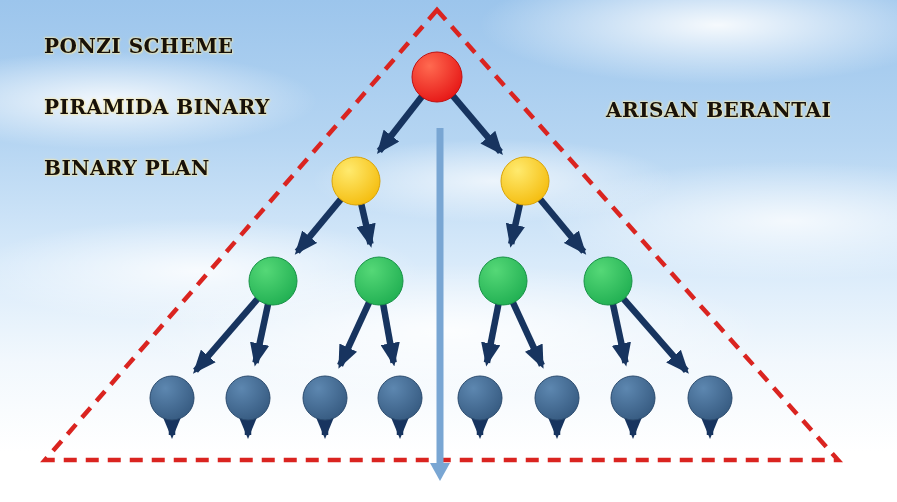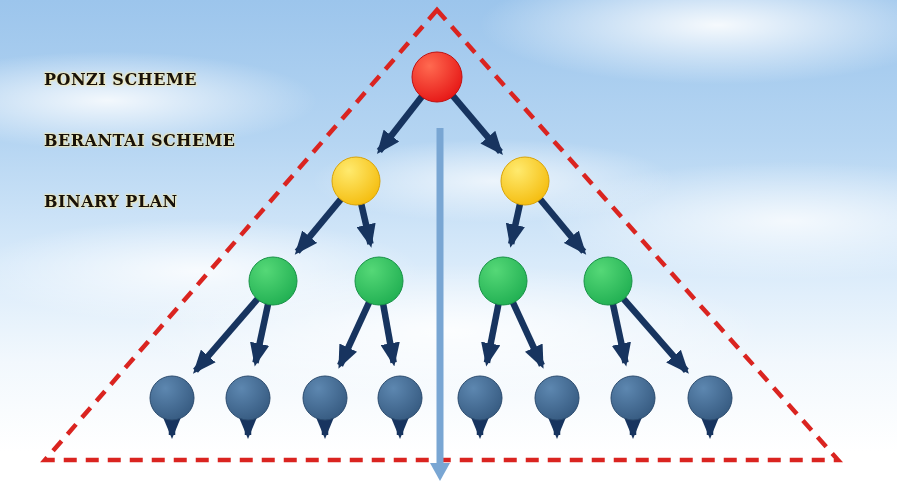--- a/index.html
+++ b/index.html
@@ -13,43 +13,43 @@
       radial-gradient(ellipse 340px 85px at 80% 5%,  rgba(255,255,255,.9),  rgba(255,255,255,0) 70%),
       radial-gradient(ellipse 260px 60px at 55% 36%, rgba(255,255,255,.7),  rgba(255,255,255,0) 70%),
       radial-gradient(ellipse 320px 75px at 22% 54%, rgba(255,255,255,.8),  rgba(255,255,255,0) 70%),
       radial-gradient(ellipse 360px 85px at 88% 44%, rgba(255,255,255,.78), rgba(255,255,255,0) 70%),
       radial-gradient(ellipse 420px 90px at 50% 66%, rgba(255,255,255,.85), rgba(255,255,255,0) 75%),
       linear-gradient(180deg,#9cc5ec 0%,#b5d5f2 28%,#d8eafa 52%,#f2f8fd 72%,#ffffff 90%,#ffffff 100%);
   }
   .scheme-label{
     position:absolute;
     font-weight:bold;
-    font-size:16px;
+    font-size:20px;
     letter-spacing:.5px;
     color:#17110a;
     white-space:nowrap;
     text-shadow:0 0 2px rgba(248,230,160,.95), 1px 1px 2px rgba(250,235,170,.8), -1px -1px 2px rgba(250,235,170,.6);
-    margin-top:36px;
   }
   .l0{left:44px;  top:34px;}
   .l1{left:44px;  top:95px;}
   .l2{left:44px;  top:156px;text-align:right;}
   .r0{left:664px; top:36px;}
   .r1{left:606px; top:98px;}
   .r2{left:638px; top:157px;}
   svg.diagram{position:absolute;left:0;top:0;}
 </style>
 </head>
 <body>
 
 <div class="stage">
 
   <div class="scheme-label l0">PONZI SCHEME</div>
-  <div class="scheme-label l1">BERANTAI SCHEME</div>
+  <div class="scheme-label l1">PIRAMIDA BINARY</div>
   <div class="scheme-label l2">BINARY PLAN</div>
+  <div class="scheme-label r1">ARISAN BERANTAI</div>
 
   <svg class="diagram" id="diagram-svg" width="897" height="502" viewBox="0 0 897 502">
       <defs>
         <marker id="head-navy" markerWidth="3.6" markerHeight="3" refX="3.0" refY="1.5" orient="auto" markerUnits="strokeWidth">
           <path d="M0,0 L3.6,1.5 L0,3 Z" fill="#17345f"></path>
         </marker>
         <radialGradient id="grad-red" cx="0.35" cy="0.28" r="0.8">
           <stop offset="0%" stop-color="#ff6a50"></stop>
           <stop offset="100%" stop-color="#e51414"></stop>
         </radialGradient>

